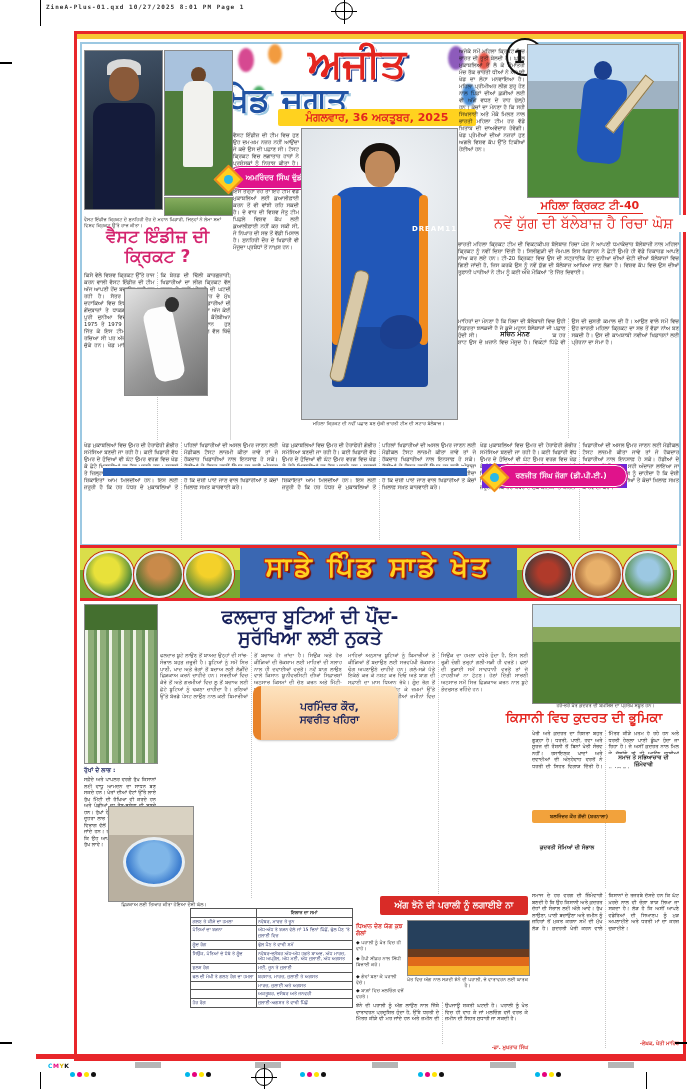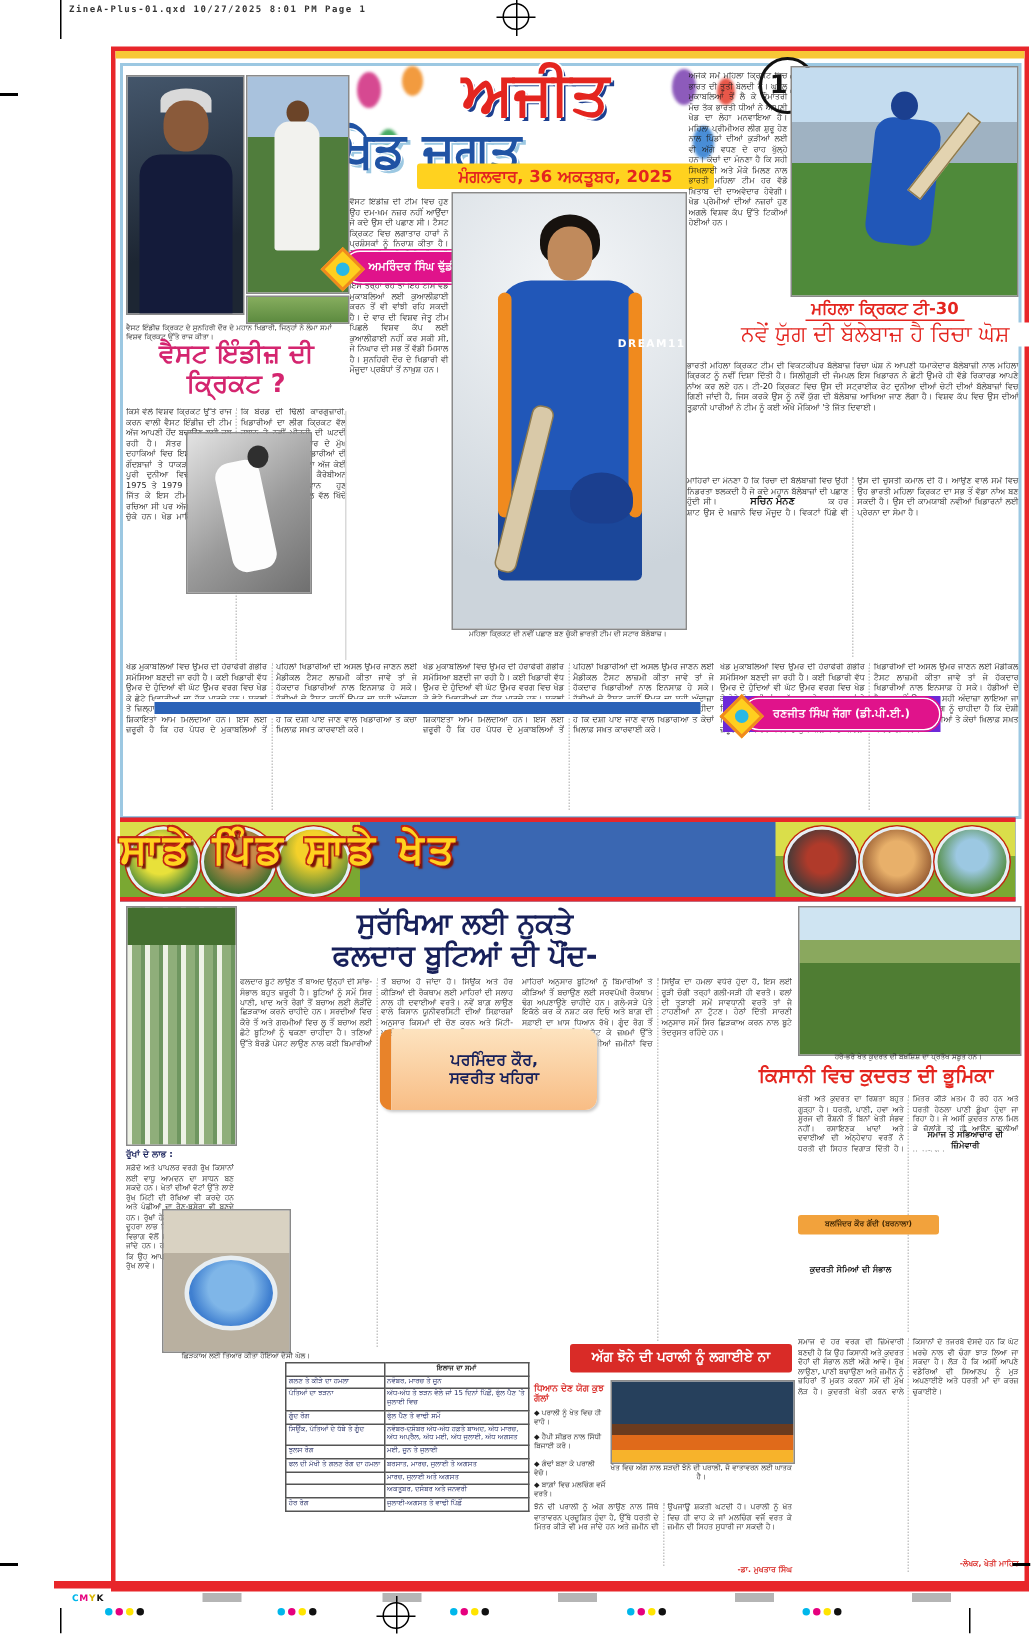--- a/index.html
+++ b/index.html
@@ -68,21 +68,21 @@
       outline:1px solid #e0138b;border-radius:11px;color:#fff;font-size:7.5px;font-weight:bold;text-align:center;
       display:flex;align-items:center;justify-content:center;}
   .vrule{width:1px;background:#d9d9d9;}
   
   .striphl-bar{height:4px;background:#2a62b8;}
   .striphl{left:103px;top:466px;width:364px;text-align:center;font-size:13px;font-weight:bold;color:#e4251f;background:#fff;padding:2px 0;}
   
   .banner{left:80px;top:545px;width:597px;height:50px;background:#3a67b2;border-top:3px solid #e8262a;border-bottom:3px solid #e8262a;overflow:hidden;}
   .banner .fieldL,.banner .fieldR{position:absolute;top:0;bottom:0;width:160px;background:linear-gradient(#dade4a 0 45%,#7aa832 45% 100%);}
   .banner .fieldL{left:0;} .banner .fieldR{right:0;}
-  .banner-title{left:80px;top:551px;width:597px;font-size:27px;font-weight:bold;color:#ffd21f;letter-spacing:3px;
+  .banner-title{left:80px;top:551px;width:597px;text-align:center;font-size:27px;font-weight:bold;color:#ffd21f;letter-spacing:3px;
       text-shadow:-1px -1px 0 #c22413,1px -1px 0 #c22413,-1px 1px 0 #c22413,2px 2px 1px #7a1208;}
   .oval{position:absolute;top:3px;width:46px;height:43px;border-radius:50%;border:2px solid #e6eef6;box-shadow:0 0 0 1px #c22413;}
   
   .ph-trees{left:84px;top:604px;width:72px;height:158px;background:
       linear-gradient(#446f2f 0 16%,rgba(0,0,0,0) 16%),
       repeating-linear-gradient(90deg,#eef2e6 0 3px,#8fae7a 3px 9px,#6f9660 9px 12px);}
   .farm-leftlead{left:84px;top:766px;width:72px;font-size:6px;font-weight:bold;color:#17205a;}
   .hl-farm{left:160px;top:606px;width:300px;text-align:center;font-size:19px;font-weight:bold;color:#17205a;line-height:1.12;}
   .authorbox{left:253px;top:686px;width:137px;height:54px;background:linear-gradient(#fde3bf,#f8bd85);
       border-left:8px solid #e8832a;border-radius:8px;box-shadow:1px 1px 2px #c9c9c9;
@@ -177,21 +177,21 @@
 </div>
 <div class="abs cap" style="left:301px;top:421px;width:155px;text-align:center;">ਮਹਿਲਾ ਕ੍ਰਿਕਟ ਦੀ ਨਵੀਂ ਪਛਾਣ ਬਣ ਚੁੱਕੀ ਭਾਰਤੀ ਟੀਮ ਦੀ ਸਟਾਰ ਬੱਲੇਬਾਜ਼।</div>
 
 <div class="abs bodytxt" style="left:459px;top:48px;width:66px;height:390px;">ਅਜੋਕੇ ਸਮੇਂ ਮਹਿਲਾ ਕ੍ਰਿਕਟ ਵਿਚ ਭਾਰਤ ਦੀ ਤੂਤੀ ਬੋਲਦੀ ਹੈ। ਘਰੇਲੂ ਮੁਕਾਬਲਿਆਂ ਤੋਂ ਲੈ ਕੇ ਕੌਮਾਂਤਰੀ ਮੰਚ ਤੱਕ ਭਾਰਤੀ ਧੀਆਂ ਨੇ ਆਪਣੀ ਖੇਡ ਦਾ ਲੋਹਾ ਮਨਵਾਇਆ ਹੈ। ਮਹਿਲਾ ਪ੍ਰੀਮੀਅਰ ਲੀਗ ਸ਼ੁਰੂ ਹੋਣ ਨਾਲ ਪਿੰਡਾਂ ਦੀਆਂ ਕੁੜੀਆਂ ਲਈ ਵੀ ਅੱਗੇ ਵਧਣ ਦੇ ਰਾਹ ਖੁੱਲ੍ਹੇ ਹਨ। ਕੋਚਾਂ ਦਾ ਮੰਨਣਾ ਹੈ ਕਿ ਸਹੀ ਸਿਖਲਾਈ ਅਤੇ ਮੌਕੇ ਮਿਲਣ ਨਾਲ ਭਾਰਤੀ ਮਹਿਲਾ ਟੀਮ ਹਰ ਵੱਡੇ ਖ਼ਿਤਾਬ ਦੀ ਦਾਅਵੇਦਾਰ ਹੋਵੇਗੀ। ਖੇਡ ਪ੍ਰੇਮੀਆਂ ਦੀਆਂ ਨਜ਼ਰਾਂ ਹੁਣ ਅਗਲੇ ਵਿਸ਼ਵ ਕੱਪ ਉੱਤੇ ਟਿਕੀਆਂ ਹੋਈਆਂ ਹਨ।</div>
 
 <div class="abs photo ph-right">
   <span class="fig"></span>
   <span class="head"></span>
   <span class="bat"></span>
 </div>
-<div class="abs kicker"><span>ਮਹਿਲਾ ਕ੍ਰਿਕਟ ਟੀ-30</span></div>
+<div class="abs kicker"><span>ਮਹਿਲਾ ਕ੍ਰਿਕਟ ਟੀ-40</span></div>
 <div class="abs hl-right">ਨਵੇਂ ਯੁੱਗ ਦੀ ਬੱਲੇਬਾਜ਼ ਹੈ ਰਿਚਾ ਘੋਸ਼</div>
 <div class="abs bodytxt" style="left:458px;top:241px;width:221px;height:74px;">ਭਾਰਤੀ ਮਹਿਲਾ ਕ੍ਰਿਕਟ ਟੀਮ ਦੀ ਵਿਕਟਕੀਪਰ ਬੱਲੇਬਾਜ਼ ਰਿਚਾ ਘੋਸ਼ ਨੇ ਆਪਣੀ ਧਮਾਕੇਦਾਰ ਬੱਲੇਬਾਜ਼ੀ ਨਾਲ ਮਹਿਲਾ ਕ੍ਰਿਕਟ ਨੂੰ ਨਵੀਂ ਦਿਸ਼ਾ ਦਿੱਤੀ ਹੈ। ਸਿਲੀਗੁੜੀ ਦੀ ਜੰਮਪਲ ਇਸ ਖਿਡਾਰਨ ਨੇ ਛੋਟੀ ਉਮਰੇ ਹੀ ਵੱਡੇ ਰਿਕਾਰਡ ਆਪਣੇ ਨਾਂਅ ਕਰ ਲਏ ਹਨ। ਟੀ-20 ਕ੍ਰਿਕਟ ਵਿਚ ਉਸ ਦੀ ਸਟ੍ਰਾਈਕ ਰੇਟ ਦੁਨੀਆ ਦੀਆਂ ਚੋਟੀ ਦੀਆਂ ਬੱਲੇਬਾਜ਼ਾਂ ਵਿਚ ਗਿਣੀ ਜਾਂਦੀ ਹੈ, ਜਿਸ ਕਰਕੇ ਉਸ ਨੂੰ ਨਵੇਂ ਯੁੱਗ ਦੀ ਬੱਲੇਬਾਜ਼ ਆਖਿਆ ਜਾਣ ਲੱਗਾ ਹੈ। ਵਿਸ਼ਵ ਕੱਪ ਵਿਚ ਉਸ ਦੀਆਂ ਤੂਫ਼ਾਨੀ ਪਾਰੀਆਂ ਨੇ ਟੀਮ ਨੂੰ ਕਈ ਔਖੇ ਮੌਕਿਆਂ 'ਤੇ ਜਿੱਤ ਦਿਵਾਈ।</div>
 <div class="abs bodytxt cols2" style="left:458px;top:318px;width:221px;height:120px;">ਮਾਹਿਰਾਂ ਦਾ ਮੰਨਣਾ ਹੈ ਕਿ ਰਿਚਾ ਦੀ ਬੱਲੇਬਾਜ਼ੀ ਵਿਚ ਉਹੀ ਨਿਡਰਤਾ ਝਲਕਦੀ ਹੈ ਜੋ ਕਦੇ ਮਹਾਨ ਬੱਲੇਬਾਜ਼ਾਂ ਦੀ ਪਛਾਣ ਹੁੰਦੀ ਸੀ। ਹੈਲੀਕਾਪਟਰ ਸ਼ਾਟ ਤੋਂ ਲੈ ਕੇ ਸਕੂਪ ਤੱਕ ਹਰ ਸ਼ਾਟ ਉਸ ਦੇ ਖ਼ਜ਼ਾਨੇ ਵਿਚ ਮੌਜੂਦ ਹੈ। ਵਿਕਟਾਂ ਪਿੱਛੇ ਵੀ ਉਸ ਦੀ ਚੁਸਤੀ ਕਮਾਲ ਦੀ ਹੈ। ਆਉਣ ਵਾਲੇ ਸਮੇਂ ਵਿਚ ਉਹ ਭਾਰਤੀ ਮਹਿਲਾ ਕ੍ਰਿਕਟ ਦਾ ਸਭ ਤੋਂ ਵੱਡਾ ਨਾਂਅ ਬਣ ਸਕਦੀ ਹੈ। ਉਸ ਦੀ ਕਾਮਯਾਬੀ ਨਵੀਆਂ ਖਿਡਾਰਨਾਂ ਲਈ ਪ੍ਰੇਰਨਾ ਦਾ ਸੋਮਾ ਹੈ।</div>
 <div class="abs subhead-s" style="left:478px;top:330px;width:74px;">ਸਚਿਨ ਮੰਨਣ</div>
 
 <div class="abs bodytxt cols2" style="left:84px;top:442px;width:194px;height:98px;">ਖੇਡ ਮੁਕਾਬਲਿਆਂ ਵਿਚ ਉਮਰ ਦੀ ਹੇਰਾਫੇਰੀ ਗੰਭੀਰ ਸਮੱਸਿਆ ਬਣਦੀ ਜਾ ਰਹੀ ਹੈ। ਕਈ ਖਿਡਾਰੀ ਵੱਧ ਉਮਰ ਦੇ ਹੁੰਦਿਆਂ ਵੀ ਘੱਟ ਉਮਰ ਵਰਗ ਵਿਚ ਖੇਡ ਕੇ ਛੋਟੇ ਖਿਡਾਰੀਆਂ ਦਾ ਹੱਕ ਮਾਰਦੇ ਹਨ। ਸਕੂਲਾਂ ਤੇ ਜ਼ਿਲ੍ਹਾ ਪੱਧਰ ਦੇ ਟੂਰਨਾਮੈਂਟਾਂ ਵਿਚ ਅਜਿਹੀਆਂ ਸ਼ਿਕਾਇਤਾਂ ਆਮ ਮਿਲਦੀਆਂ ਹਨ। ਇਸ ਲਈ ਜ਼ਰੂਰੀ ਹੈ ਕਿ ਹਰ ਪੱਧਰ ਦੇ ਮੁਕਾਬਲਿਆਂ ਤੋਂ ਪਹਿਲਾਂ ਖਿਡਾਰੀਆਂ ਦੀ ਅਸਲ ਉਮਰ ਜਾਣਨ ਲਈ ਮੈਡੀਕਲ ਟੈਸਟ ਲਾਜ਼ਮੀ ਕੀਤਾ ਜਾਵੇ ਤਾਂ ਜੋ ਹੱਕਦਾਰ ਖਿਡਾਰੀਆਂ ਨਾਲ ਇਨਸਾਫ਼ ਹੋ ਸਕੇ। ਹੱਡੀਆਂ ਦੇ ਟੈਸਟ ਰਾਹੀਂ ਉਮਰ ਦਾ ਸਹੀ ਅੰਦਾਜ਼ਾ ਲਾਇਆ ਜਾ ਸਕਦਾ ਹੈ। ਖੇਡ ਵਿਭਾਗ ਨੂੰ ਚਾਹੀਦਾ ਹੈ ਕਿ ਦੋਸ਼ੀ ਪਾਏ ਜਾਣ ਵਾਲੇ ਖਿਡਾਰੀਆਂ ਤੇ ਕੋਚਾਂ ਖ਼ਿਲਾਫ਼ ਸਖ਼ਤ ਕਾਰਵਾਈ ਕਰੇ।</div>
 <div class="abs bodytxt cols2" style="left:282px;top:442px;width:194px;height:98px;">ਖੇਡ ਮੁਕਾਬਲਿਆਂ ਵਿਚ ਉਮਰ ਦੀ ਹੇਰਾਫੇਰੀ ਗੰਭੀਰ ਸਮੱਸਿਆ ਬਣਦੀ ਜਾ ਰਹੀ ਹੈ। ਕਈ ਖਿਡਾਰੀ ਵੱਧ ਉਮਰ ਦੇ ਹੁੰਦਿਆਂ ਵੀ ਘੱਟ ਉਮਰ ਵਰਗ ਵਿਚ ਖੇਡ ਕੇ ਛੋਟੇ ਖਿਡਾਰੀਆਂ ਦਾ ਹੱਕ ਮਾਰਦੇ ਹਨ। ਸਕੂਲਾਂ ਤੇ ਜ਼ਿਲ੍ਹਾ ਪੱਧਰ ਦੇ ਟੂਰਨਾਮੈਂਟਾਂ ਵਿਚ ਅਜਿਹੀਆਂ ਸ਼ਿਕਾਇਤਾਂ ਆਮ ਮਿਲਦੀਆਂ ਹਨ। ਇਸ ਲਈ ਜ਼ਰੂਰੀ ਹੈ ਕਿ ਹਰ ਪੱਧਰ ਦੇ ਮੁਕਾਬਲਿਆਂ ਤੋਂ ਪਹਿਲਾਂ ਖਿਡਾਰੀਆਂ ਦੀ ਅਸਲ ਉਮਰ ਜਾਣਨ ਲਈ ਮੈਡੀਕਲ ਟੈਸਟ ਲਾਜ਼ਮੀ ਕੀਤਾ ਜਾਵੇ ਤਾਂ ਜੋ ਹੱਕਦਾਰ ਖਿਡਾਰੀਆਂ ਨਾਲ ਇਨਸਾਫ਼ ਹੋ ਸਕੇ। ਹੱਡੀਆਂ ਦੇ ਟੈਸਟ ਰਾਹੀਂ ਉਮਰ ਦਾ ਸਹੀ ਅੰਦਾਜ਼ਾ ਲਾਇਆ ਜਾ ਸਕਦਾ ਹੈ। ਖੇਡ ਵਿਭਾਗ ਨੂੰ ਚਾਹੀਦਾ ਹੈ ਕਿ ਦੋਸ਼ੀ ਪਾਏ ਜਾਣ ਵਾਲੇ ਖਿਡਾਰੀਆਂ ਤੇ ਕੋਚਾਂ ਖ਼ਿਲਾਫ਼ ਸਖ਼ਤ ਕਾਰਵਾਈ ਕਰੇ।</div>
 <div class="abs bodytxt cols2" style="left:480px;top:442px;width:199px;height:98px;">ਖੇਡ ਮੁਕਾਬਲਿਆਂ ਵਿਚ ਉਮਰ ਦੀ ਹੇਰਾਫੇਰੀ ਗੰਭੀਰ ਸਮੱਸਿਆ ਬਣਦੀ ਜਾ ਰਹੀ ਹੈ। ਕਈ ਖਿਡਾਰੀ ਵੱਧ ਉਮਰ ਦੇ ਹੁੰਦਿਆਂ ਵੀ ਘੱਟ ਉਮਰ ਵਰਗ ਵਿਚ ਖੇਡ ਕੇ ਛੋਟੇ ਖਿਡਾਰੀਆਂ ਦਾ ਹੱਕ ਮਾਰਦੇ ਹਨ। ਸਕੂਲਾਂ ਤੇ ਜ਼ਿਲ੍ਹਾ ਪੱਧਰ ਦੇ ਟੂਰਨਾਮੈਂਟਾਂ ਵਿਚ ਅਜਿਹੀਆਂ ਸ਼ਿਕਾਇਤਾਂ ਆਮ ਮਿਲਦੀਆਂ ਹਨ। ਇਸ ਲਈ ਜ਼ਰੂਰੀ ਹੈ ਕਿ ਹਰ ਪੱਧਰ ਦੇ ਮੁਕਾਬਲਿਆਂ ਤੋਂ ਪਹਿਲਾਂ ਖਿਡਾਰੀਆਂ ਦੀ ਅਸਲ ਉਮਰ ਜਾਣਨ ਲਈ ਮੈਡੀਕਲ ਟੈਸਟ ਲਾਜ਼ਮੀ ਕੀਤਾ ਜਾਵੇ ਤਾਂ ਜੋ ਹੱਕਦਾਰ ਖਿਡਾਰੀਆਂ ਨਾਲ ਇਨਸਾਫ਼ ਹੋ ਸਕੇ। ਹੱਡੀਆਂ ਦੇ ਟੈਸਟ ਰਾਹੀਂ ਉਮਰ ਦਾ ਸਹੀ ਅੰਦਾਜ਼ਾ ਲਾਇਆ ਜਾ ਸਕਦਾ ਹੈ। ਖੇਡ ਵਿਭਾਗ ਨੂੰ ਚਾਹੀਦਾ ਹੈ ਕਿ ਦੋਸ਼ੀ ਪਾਏ ਜਾਣ ਵਾਲੇ ਖਿਡਾਰੀਆਂ ਤੇ ਕੋਚਾਂ ਖ਼ਿਲਾਫ਼ ਸਖ਼ਤ ਕਾਰਵਾਈ ਕਰੇ।</div>
 <div class="abs striphl">
   <div class="striphl-bar"></div>
@@ -213,22 +213,22 @@
   <span class="oval" style="right:54px;background:radial-gradient(circle at 50% 45%,#e8b06a 0 35%,#8a4f2a 80%);"></span>
   <span class="oval" style="right:4px;background:radial-gradient(circle at 50% 40%,#9cc8e2 0 30%,#4f8a3a 75%);"></span>
 </div>
 <div class="abs banner-title">ਸਾਡੇ ਪਿੰਡ ਸਾਡੇ ਖੇਤ</div>
 
 <div class="abs photo ph-trees"></div>
 <div class="abs farm-leftlead">ਰੁੱਖਾਂ ਦੇ ਲਾਭ :</div>
 <div class="abs bodytxt" style="left:84px;top:776px;width:72px;height:274px;font-size:5px;">ਸਫ਼ੈਦੇ ਅਤੇ ਪਾਪਲਰ ਵਰਗੇ ਰੁੱਖ ਕਿਸਾਨਾਂ ਲਈ ਵਾਧੂ ਆਮਦਨ ਦਾ ਸਾਧਨ ਬਣ ਸਕਦੇ ਹਨ। ਖੇਤਾਂ ਦੀਆਂ ਵੱਟਾਂ ਉੱਤੇ ਲਾਏ ਰੁੱਖ ਮਿੱਟੀ ਦੀ ਰੱਖਿਆ ਵੀ ਕਰਦੇ ਹਨ ਅਤੇ ਪੰਛੀਆਂ ਦਾ ਰੈਣ-ਬਸੇਰਾ ਵੀ ਬਣਦੇ ਹਨ। ਰੁੱਖਾਂ ਹੇਠ ਛਾਂਦਾਰ ਫ਼ਸਲਾਂ ਬੀਜ ਕੇ ਦੂਹਰਾ ਲਾਭ ਲਿਆ ਜਾ ਸਕਦਾ ਹੈ। ਵਣ ਵਿਭਾਗ ਵੱਲੋਂ ਸਸਤੇ ਭਾਅ ਬੂਟੇ ਵੀ ਦਿੱਤੇ ਜਾਂਦੇ ਹਨ। ਹਰ ਕਿਸਾਨ ਨੂੰ ਚਾਹੀਦਾ ਹੈ ਕਿ ਉਹ ਆਪਣੇ ਖੇਤ ਵਿਚ ਵੱਧ ਤੋਂ ਵੱਧ ਰੁੱਖ ਲਾਵੇ।</div>
 
 <div class="abs hl-farm">
+  <div>ਫਲਦਾਰ ਬੂਟਿਆਂ ਦੀ ਪੌਂਦ-</div>
   <div>ਸੁਰੱਖਿਆ ਲਈ ਨੁਕਤੇ</div>
-  <div>ਫਲਦਾਰ ਬੂਟਿਆਂ ਦੀ ਪੌਂਦ-</div>
 </div>
 <div class="abs bodytxt cols2" style="left:160px;top:652px;width:182px;height:246px;font-size:5.2px;">ਫਲਦਾਰ ਬੂਟੇ ਲਾਉਣ ਤੋਂ ਬਾਅਦ ਉਨ੍ਹਾਂ ਦੀ ਸਾਂਭ-ਸੰਭਾਲ ਬਹੁਤ ਜ਼ਰੂਰੀ ਹੈ। ਬੂਟਿਆਂ ਨੂੰ ਸਮੇਂ ਸਿਰ ਪਾਣੀ, ਖਾਦ ਅਤੇ ਰੋਗਾਂ ਤੋਂ ਬਚਾਅ ਲਈ ਲੋੜੀਂਦੇ ਛਿੜਕਾਅ ਕਰਨੇ ਚਾਹੀਦੇ ਹਨ। ਸਰਦੀਆਂ ਵਿਚ ਕੋਰੇ ਤੋਂ ਅਤੇ ਗਰਮੀਆਂ ਵਿਚ ਲੂ ਤੋਂ ਬਚਾਅ ਲਈ ਛੋਟੇ ਬੂਟਿਆਂ ਨੂੰ ਢਕਣਾ ਚਾਹੀਦਾ ਹੈ। ਤਣਿਆਂ ਉੱਤੇ ਬੋਰਡੋ ਪੇਸਟ ਲਾਉਣ ਨਾਲ ਕਈ ਬਿਮਾਰੀਆਂ ਤੋਂ ਬਚਾਅ ਹੋ ਜਾਂਦਾ ਹੈ। ਸਿਉਂਕ ਅਤੇ ਹੋਰ ਕੀੜਿਆਂ ਦੀ ਰੋਕਥਾਮ ਲਈ ਮਾਹਿਰਾਂ ਦੀ ਸਲਾਹ ਨਾਲ ਹੀ ਦਵਾਈਆਂ ਵਰਤੋ। ਨਵੇਂ ਬਾਗ਼ ਲਾਉਣ ਵਾਲੇ ਕਿਸਾਨ ਯੂਨੀਵਰਸਿਟੀ ਦੀਆਂ ਸਿਫ਼ਾਰਸ਼ਾਂ ਅਨੁਸਾਰ ਕਿਸਮਾਂ ਦੀ ਚੋਣ ਕਰਨ ਅਤੇ ਮਿੱਟੀ-ਪਾਣੀ ਦੀ ਪਰਖ ਜ਼ਰੂਰ ਕਰਵਾਉਣ।</div>
 <div class="abs bodytxt cols2" style="left:348px;top:652px;width:180px;height:246px;font-size:5.2px;">ਮਾਹਿਰਾਂ ਅਨੁਸਾਰ ਬੂਟਿਆਂ ਨੂੰ ਬਿਮਾਰੀਆਂ ਤੇ ਕੀੜਿਆਂ ਤੋਂ ਬਚਾਉਣ ਲਈ ਸਰਵਪੱਖੀ ਰੋਕਥਾਮ ਢੰਗ ਅਪਣਾਉਣੇ ਚਾਹੀਦੇ ਹਨ। ਗਲੇ-ਸੜੇ ਪੱਤੇ ਇਕੱਠੇ ਕਰ ਕੇ ਨਸ਼ਟ ਕਰ ਦਿਓ ਅਤੇ ਬਾਗ਼ ਦੀ ਸਫ਼ਾਈ ਦਾ ਖ਼ਾਸ ਧਿਆਨ ਰੱਖੋ। ਗੂੰਦ ਰੋਗ ਤੋਂ ਪ੍ਰਭਾਵਿਤ ਟਾਹਣੀਆਂ ਕੱਟ ਕੇ ਜ਼ਖ਼ਮਾਂ ਉੱਤੇ ਬੋਰਡੋ ਪੇਸਟ ਲਾਓ। ਹਲਕੀਆਂ ਜ਼ਮੀਨਾਂ ਵਿਚ ਸਿਉਂਕ ਦਾ ਹਮਲਾ ਵਧੇਰੇ ਹੁੰਦਾ ਹੈ, ਇਸ ਲਈ ਰੂੜੀ ਚੰਗੀ ਤਰ੍ਹਾਂ ਗਲੀ-ਸੜੀ ਹੀ ਵਰਤੋ। ਫਲਾਂ ਦੀ ਤੁੜਾਈ ਸਮੇਂ ਸਾਵਧਾਨੀ ਵਰਤੋ ਤਾਂ ਜੋ ਟਾਹਣੀਆਂ ਨਾ ਟੁੱਟਣ। ਹੇਠਾਂ ਦਿੱਤੀ ਸਾਰਣੀ ਅਨੁਸਾਰ ਸਮੇਂ ਸਿਰ ਛਿੜਕਾਅ ਕਰਨ ਨਾਲ ਬੂਟੇ ਤੰਦਰੁਸਤ ਰਹਿੰਦੇ ਹਨ।</div>
 <div class="abs authorbox">
   <div>ਪਰਮਿੰਦਰ ਕੌਰ,</div>
   <div>ਸਵਰੀਤ ਖਹਿਰਾ</div>
 </div>
 <div class="abs photo ph-basin">
   <span class="basin"></span>
 </div>

